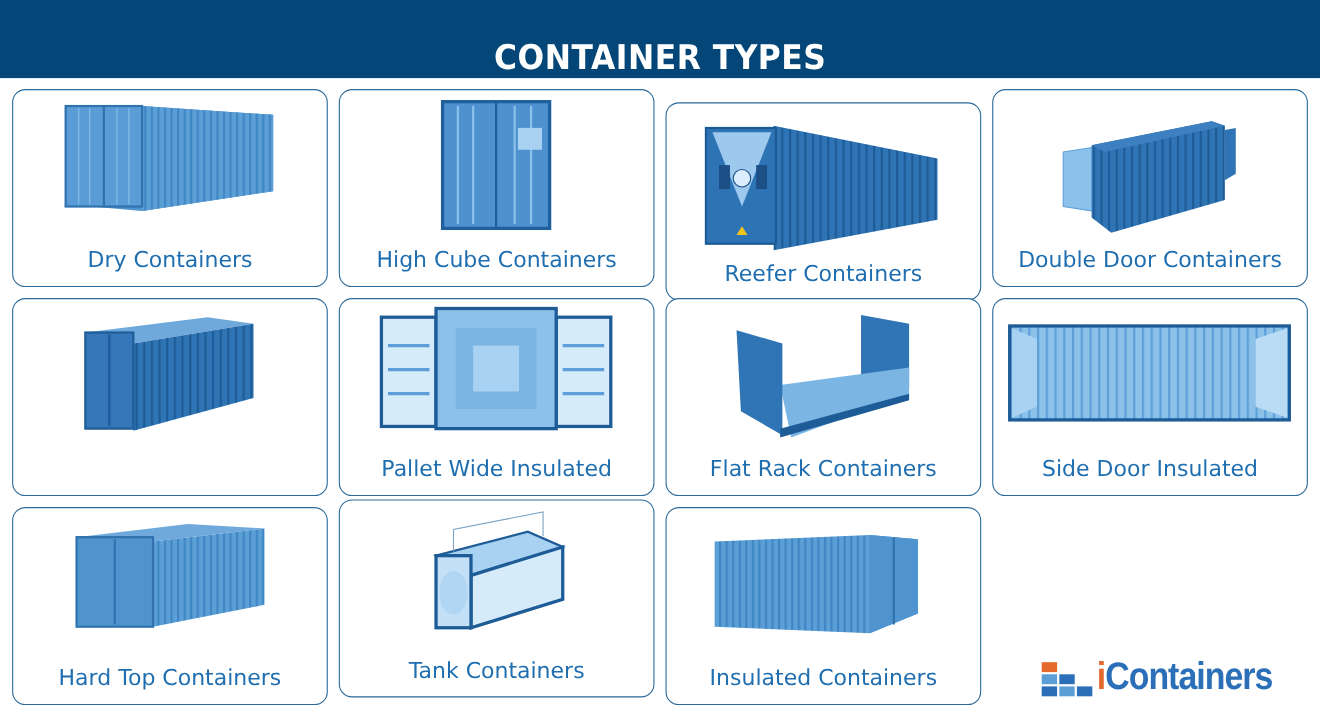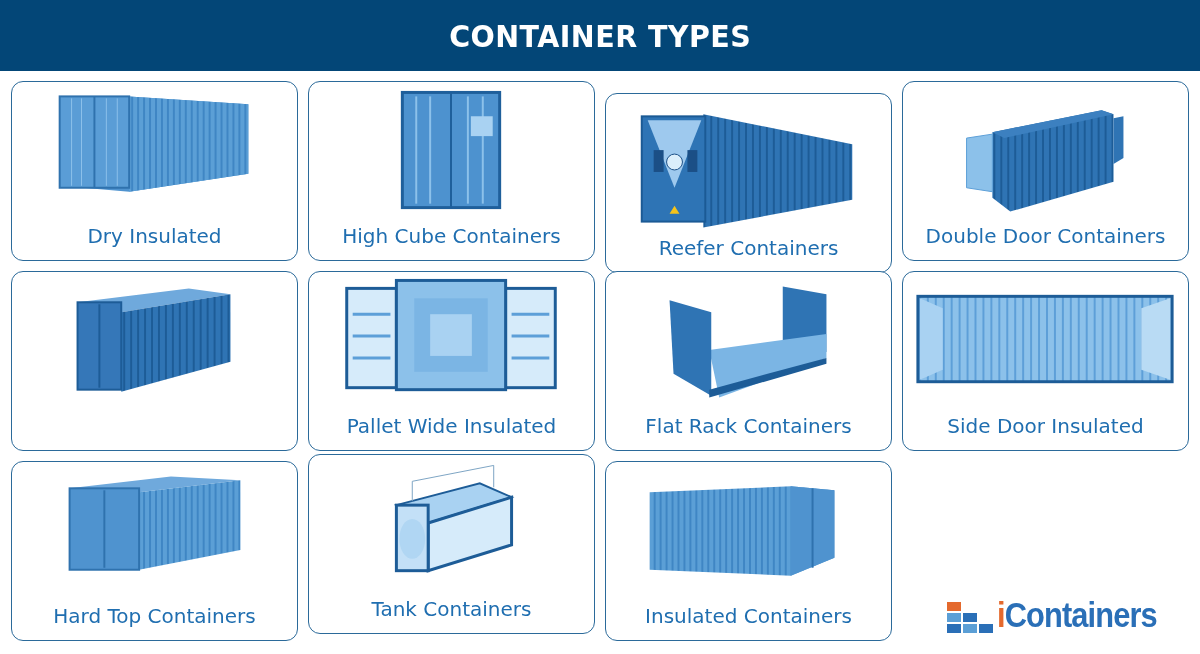--- a/index.html
+++ b/index.html
@@ -1,20 +1,20 @@
 <!DOCTYPE html>
 <html><head>
 <meta charset="utf-8">
 <style>
   * { box-sizing: border-box; margin: 0; padding: 0; }
   html, body { width: 1200px; height: 654px; background: #ffffff; overflow: hidden; }
   body { position: relative; font-family: "DejaVu Sans", "Liberation Sans", sans-serif; }
   .header {
     position: absolute; left: 0; top: 0; width: 1200px; height: 71px;
-    background: #034677; display: flex; align-items: center; justify-content: center;
+    background: #034677; display: flex; align-items: flex-end; justify-content: center;
   }
   .header h1 {
     color: #ffffff; font-size: 31px; font-weight: bold; letter-spacing: 0.5px;
     font-family: "DejaVu Sans", sans-serif;
     transform: scaleX(0.92);
   }
   .card {
     position: absolute; width: 287px; height: 180px;
     border: 1.5px solid #2b6a9a; border-radius: 12px; background: #fff;
     cursor: pointer;
@@ -61,21 +61,21 @@
   <svg class="art" viewBox="0 0 287 130">
     <polygon points="48,8 118,8 238,16 238,86 118,104 48,98" fill="#4f93cf"></polygon>
     <polygon points="118,8 238,16 238,86 118,104" fill="url(#ribL)"></polygon>
     <rect x="48" y="8" width="70" height="92" fill="#5a9dd6" stroke="#2f72ae" stroke-width="2"></rect>
     <line x1="83" y1="8" x2="83" y2="100" stroke="#2f72ae" stroke-width="2"></line>
     <line x1="60" y1="10" x2="60" y2="98" stroke="#8cc1ea"></line>
     <line x1="70" y1="10" x2="70" y2="98" stroke="#8cc1ea"></line>
     <line x1="95" y1="10" x2="95" y2="98" stroke="#8cc1ea"></line>
     <line x1="106" y1="10" x2="106" y2="98" stroke="#8cc1ea"></line>
   </svg>
-  <div class="label">Dry Insulated</div>
+  <div class="label">Dry Containers</div>
 </div>
 
 <div class="card" style="left:308px;top:81px;">
   <svg class="art" viewBox="0 0 287 130">
     <rect x="94" y="4" width="98" height="116" fill="#4d92cf" stroke="#1f5f9b" stroke-width="3"></rect>
     <line x1="143" y1="4" x2="143" y2="120" stroke="#1f5f9b" stroke-width="2"></line>
     <line x1="108" y1="8" x2="108" y2="116" stroke="#8cc1ea" stroke-width="2"></line>
     <line x1="122" y1="8" x2="122" y2="116" stroke="#8cc1ea" stroke-width="2"></line>
     <line x1="160" y1="8" x2="160" y2="116" stroke="#8cc1ea" stroke-width="2"></line>
     <line x1="175" y1="8" x2="175" y2="116" stroke="#8cc1ea" stroke-width="2"></line>

